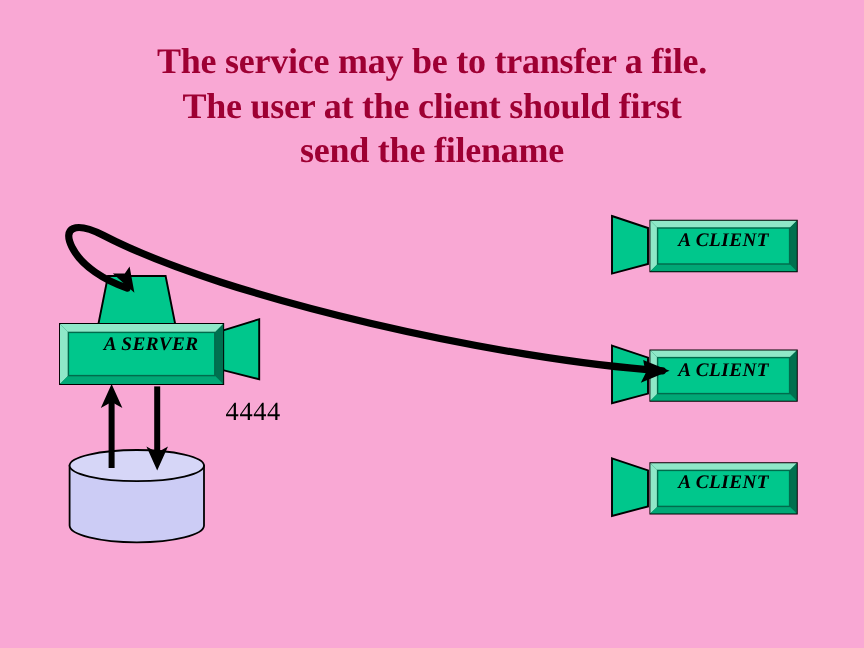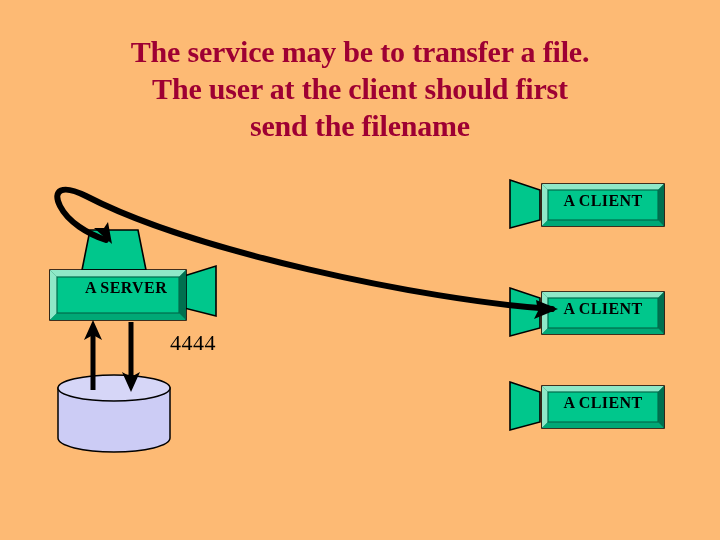--- a/index.html
+++ b/index.html
@@ -5,59 +5,60 @@
 <style>
   html, body {
     margin: 0;
     padding: 0;
     background: #ffffff;
   }
   #slide {
     position: relative;
     width: 720px;
     height: 540px;
-    background: #fdba74;
+    background: #f9a8d4;
     overflow: hidden;
     font-family: "Liberation Serif", "DejaVu Serif", serif;
   }
   #title {
     position: absolute;
     left: 22px;
     top: 33px;
     width: 676px;
     text-align: center;
     color: #9E0033;
     font-family: "Liberation Serif", "DejaVu Serif", serif;
     font-weight: bold;
     font-size: 30px;
     line-height: 37px;
     letter-spacing: -0.2px;
     white-space: pre-line;
   }
   .node {
     position: absolute;
+    font-style: italic;
   }
   .node svg {
     display: block;
     overflow: visible;
   }
   .node-label {
     position: absolute;
     font-family: "Liberation Serif", "DejaVu Serif", serif;
     font-weight: bold;
     font-size: 16px;
     color: #000000;
     text-align: center;
     white-space: nowrap;
     letter-spacing: 0.4px;
     pointer-events: none;
   }
   #port-label {
     position: absolute;
-    left: 170px;
+    left: 188px;
     top: 330px;
     font-family: "Liberation Serif", "DejaVu Serif", serif;
     font-size: 22px;
     color: #000000;
     letter-spacing: 0.5px;
   }
   #arrows-layer {
     position: absolute;
     left: 0;
     top: 0;

